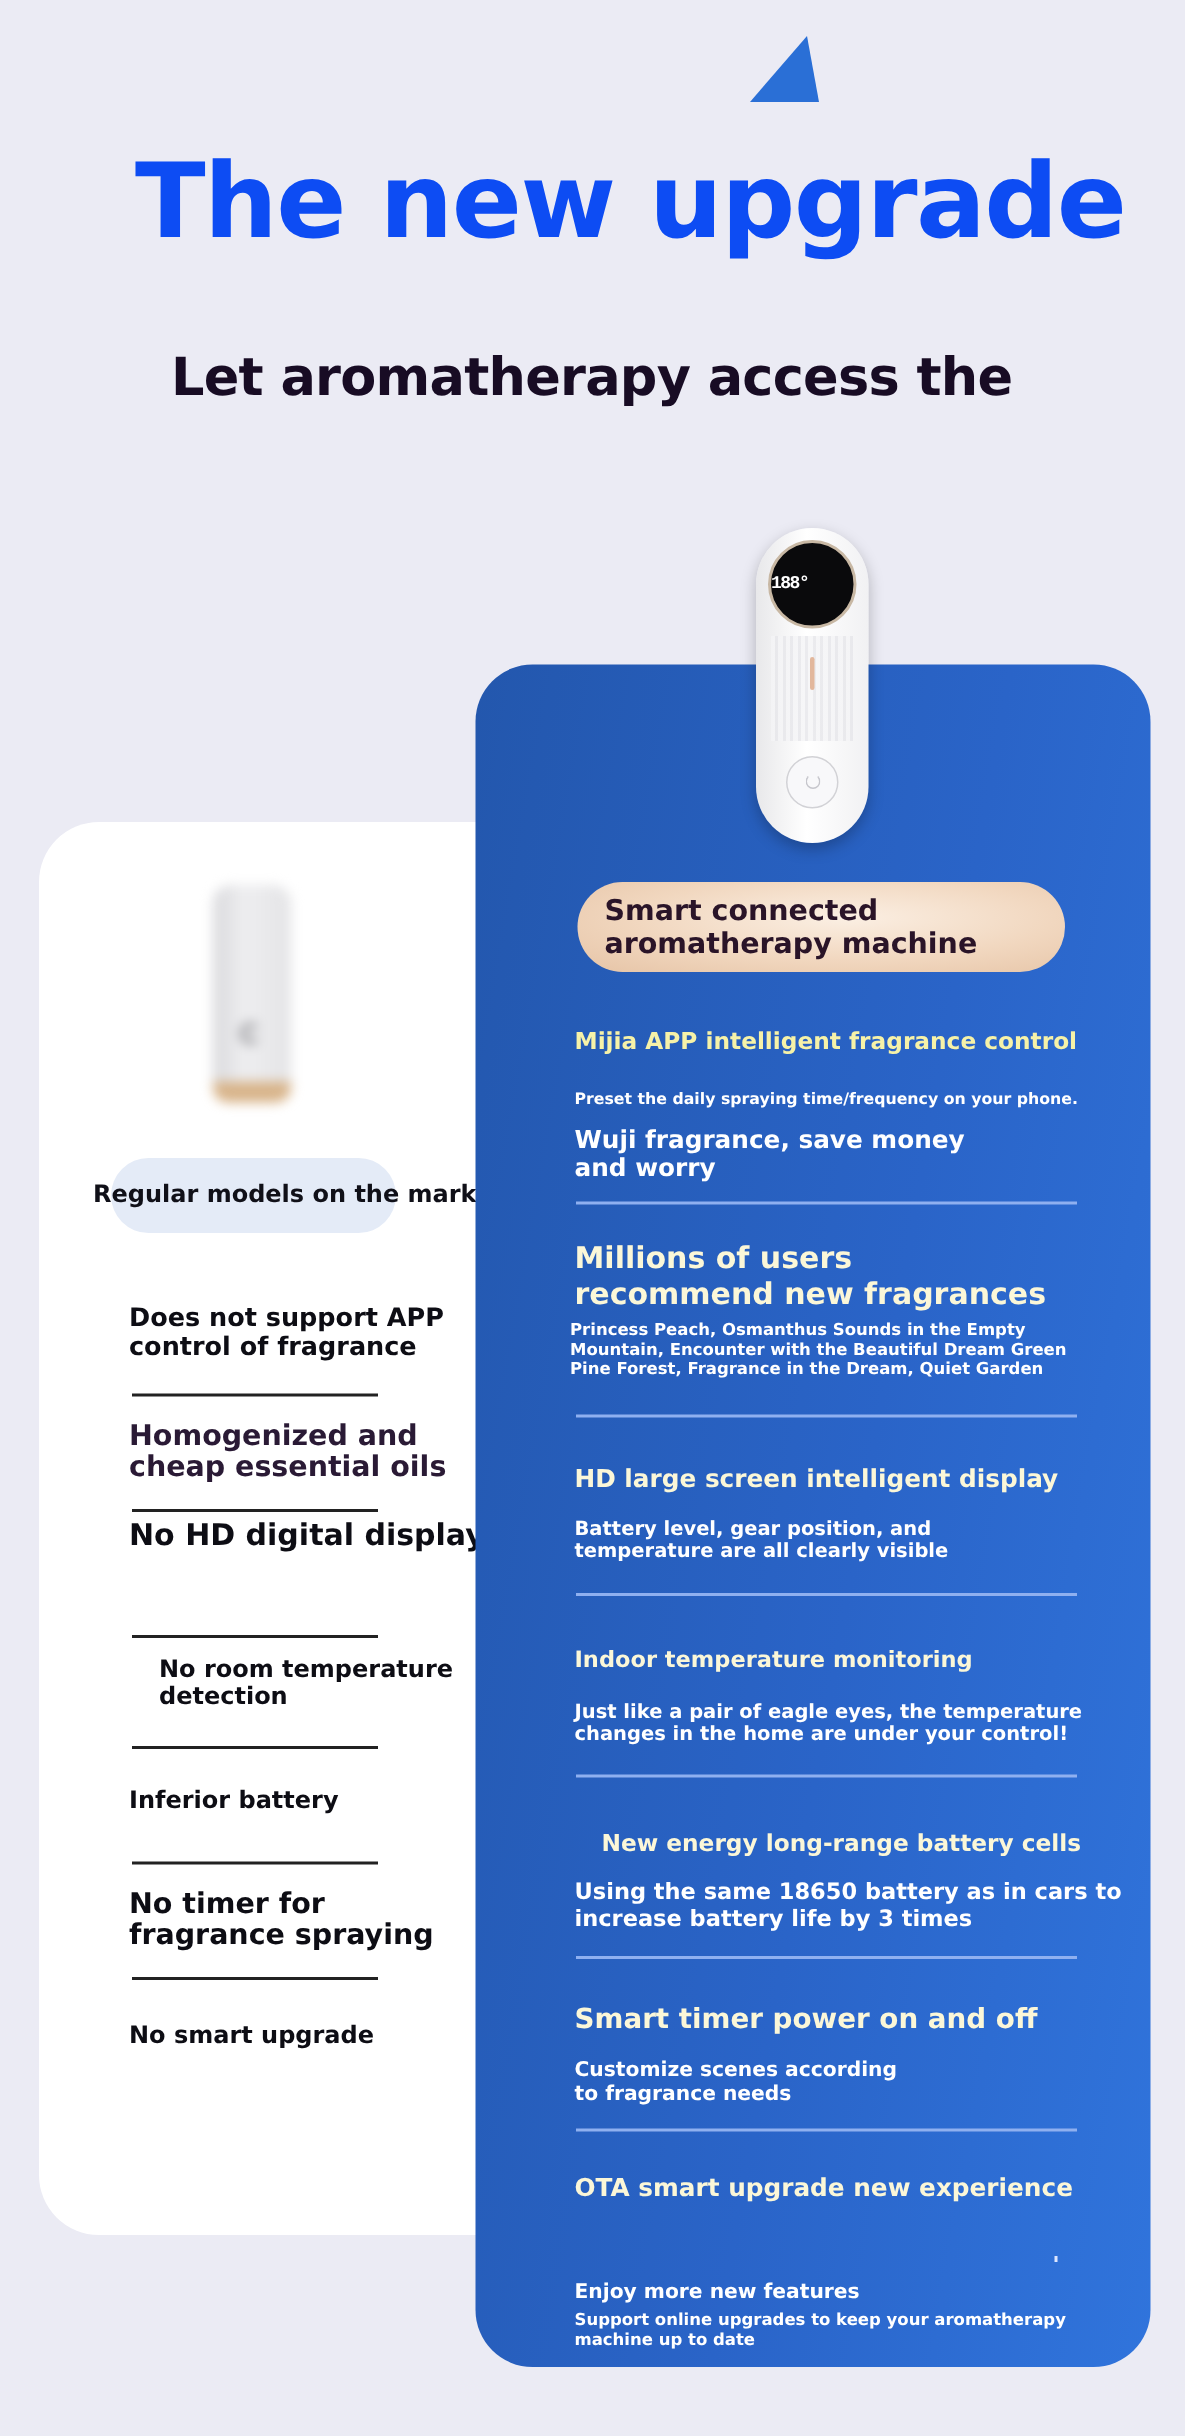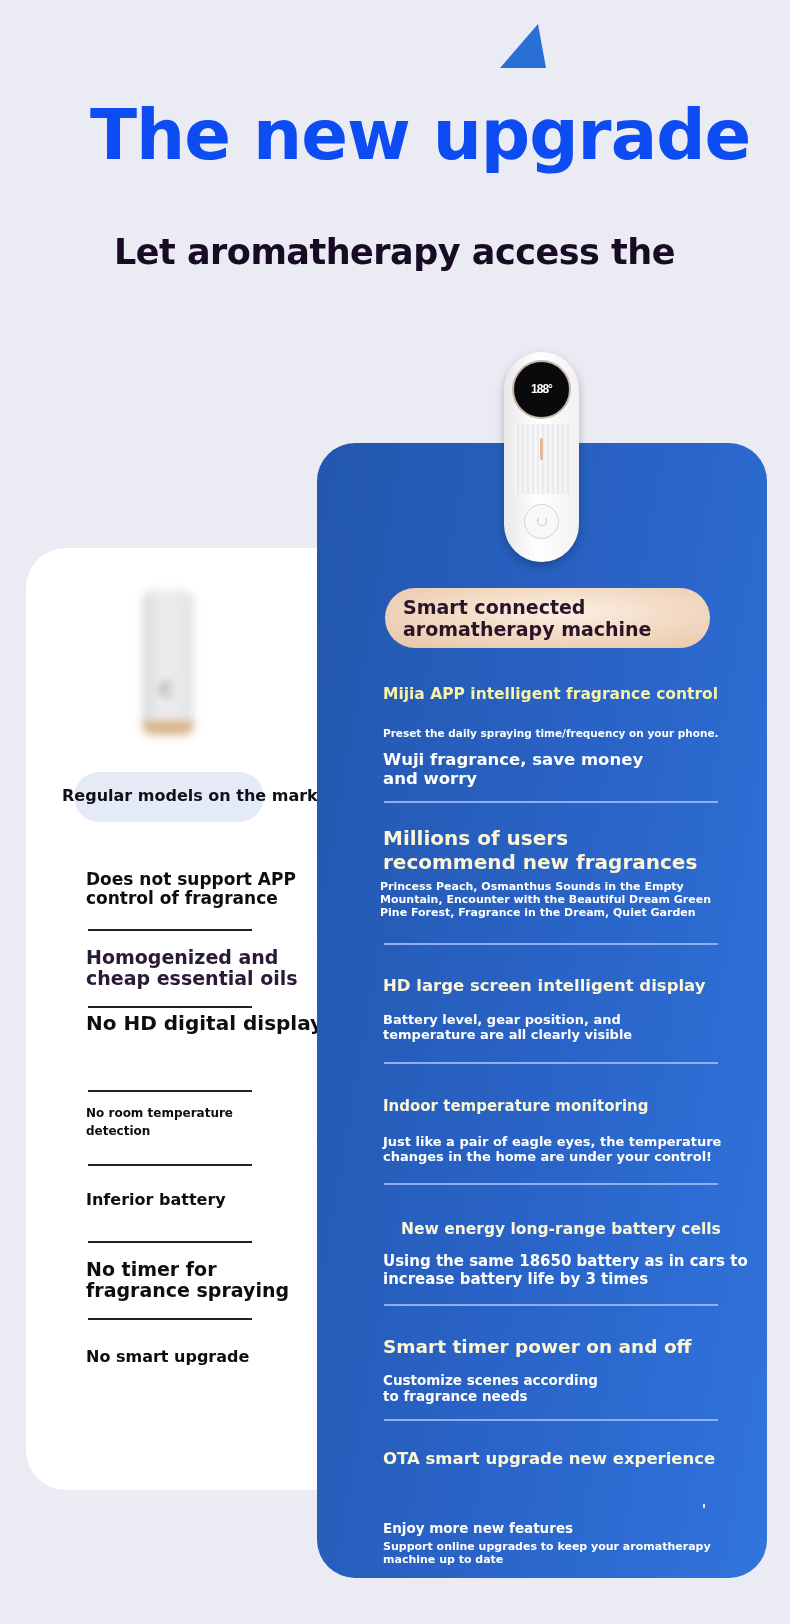--- a/index.html
+++ b/index.html
@@ -18,21 +18,21 @@
   .pill-left{position:absolute;left:74px;top:772px;width:190px;height:50px;border-radius:25px;background:#e4ebf7;}
   .pill-left-label{position:absolute;left:62px;top:786px;font-size:16px;font-weight:bold;color:#101018;white-space:nowrap;}
   .l-item{position:absolute;left:86px;font-weight:bold;color:#0d0d14;white-space:nowrap;}
   .l-line{position:absolute;left:88px;width:164px;height:1.5px;background:#222;}
 
   .right-card{position:absolute;left:317px;top:443px;width:450px;height:1135px;border-radius:38px;
      background:linear-gradient(100deg,#2357ad 0%,#2a64c8 55%,#3074dc 100%);}
   .device{position:absolute;left:504px;top:352px;width:75px;height:210px;border-radius:38px;
      background:linear-gradient(90deg,#e8e8ea,#ffffff 45%,#f1f1f3);box-shadow:0 4px 10px rgba(0,0,0,0.25);}
   .device .screen{position:absolute;left:8px;top:8px;width:59px;height:59px;border-radius:50%;background:#0a0a0c;border:2px solid #c8b8a4;}
-  .device .screen span{position:absolute;left:0;right:0;top:20px;text-align:center;color:#fff;font-size:12px;font-family:Liberation Sans, sans-serif;font-weight:bold;letter-spacing:-1px;}
+  .device .screen span{position:absolute;left:0;right:0;top:20px;text-align:left;color:#fff;font-size:12px;font-family:Liberation Mono, monospace;font-weight:bold;letter-spacing:-1px;}
   .device .grille{position:absolute;left:10px;top:72px;width:55px;height:70px;
      background:repeating-linear-gradient(90deg,#f4f4f6 0 3px,#e6e6ea 3px 5px);opacity:.8;}
   .device .slot{position:absolute;left:36px;top:86px;width:3px;height:22px;background:#e2b79c;border-radius:2px;}
   .device .btn{position:absolute;left:20px;top:152px;width:35px;height:35px;border-radius:50%;border:1.5px solid #d2d2d6;background:#f8f8fa;}
   .device .btn i{position:absolute;left:12px;top:11px;width:10px;height:10px;border-radius:50%;border:1.5px solid #c6c6cc;border-top-color:transparent;}
 
   .pill-right{position:absolute;left:385px;top:588px;width:325px;height:60px;border-radius:30px;
      background:radial-gradient(ellipse at 55% 40%,#fbefe3 0%,#f1d7bf 55%,#e6c4a6 100%);}
   .pill-right-label{position:absolute;left:403px;top:596px;font-size:19px;font-weight:bold;color:#2a1428;line-height:22px;}
   .r-title{position:absolute;left:383px;font-weight:bold;color:#fbf7d8;white-space:nowrap;}
@@ -72,21 +72,21 @@
   <div>Homogenized and</div>
   <div>cheap essential oils</div>
 </div>
 <div class="l-line" style="top:1006px;"></div>
 
 <div class="l-item" style="top:1014px;font-size:20px;line-height:18px;">
   <div>No HD digital display</div>
 </div>
 <div class="l-line" style="top:1090px;"></div>
 
-<div class="l-item" style="top:1104px;font-size:12px;line-height:18px;">
+<div class="l-item" style="top:1104px;font-size:16px;line-height:18px;margin-left:20px;">
   <div>No room temperature</div>
   <div>detection</div>
 </div>
 <div class="l-line" style="top:1164px;"></div>
 
 <div class="l-item" style="top:1191px;font-size:16px;line-height:18px;">
   <div>Inferior battery</div>
 </div>
 <div class="l-line" style="top:1241px;"></div>
 

